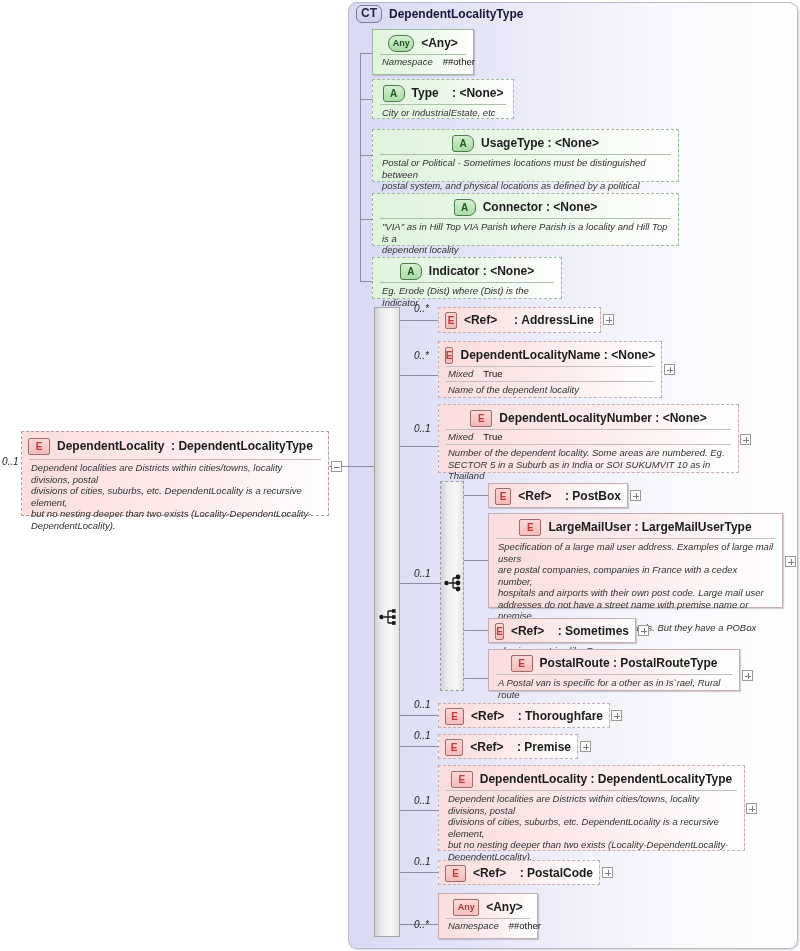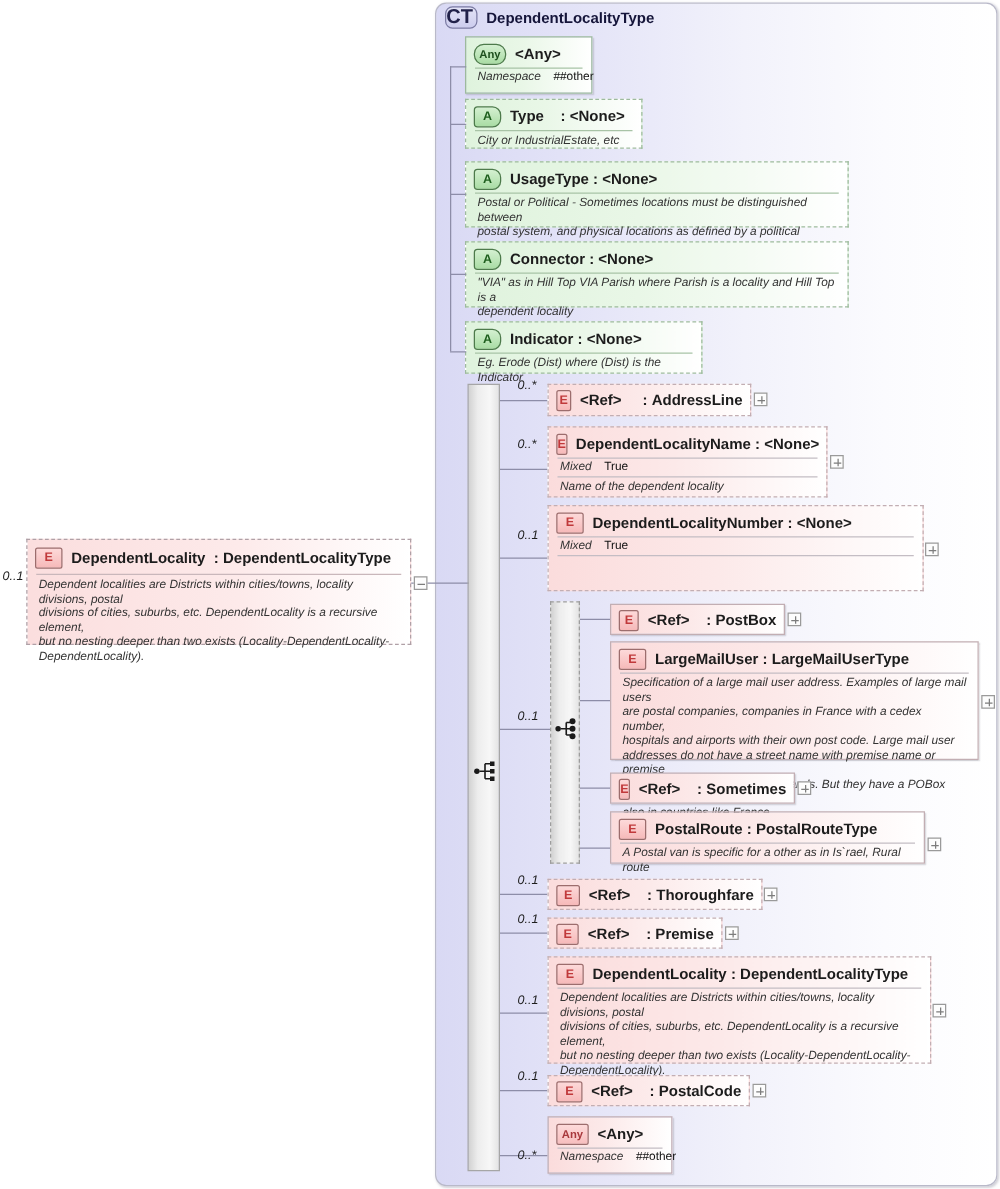--- a/index.html
+++ b/index.html
@@ -37,40 +37,40 @@
   
   #ct-panel{
     left:348px;top:2px;width:450px;height:947px;
     border:1px solid #b9b9c9;border-radius:9px;
     background:linear-gradient(to right,#d9d9f4 0%,#e2e2f7 22%,#f2f2fb 55%,#fbfbfe 80%,#ffffff 100%);
     box-sizing:border-box;
     box-shadow:1px 1px 2px rgba(120,120,140,.35);
   }
   #ct-head{left:356px;top:5px;display:flex;align-items:center;}
   .ct-badge{
-    width:24px;height:16px;line-height:15px;text-align:left;font-size:16px;
+    width:24px;height:16px;line-height:15px;text-align:center;font-size:12px;
     font-weight:bold;color:#22224a;background:linear-gradient(#e2e2f6,#cdcdee);
     border:1px solid #7b7ba3;border-radius:6px;margin-right:7px;
   }
   #ct-head .title{font-size:12px;color:#15153a;}
 
   
   .card{
     position:absolute;box-sizing:border-box;
     border:1px dashed #b7b0b8;
   }
   .card.attr{
     border-color:#9dba9d;
     background:linear-gradient(to right,#dff3dd 0%,#e9f7e7 45%,#ffffff 100%);
   }
   .card.elem{
     border-color:#c2aeb3;
     background:linear-gradient(to right,#fbdcdc 0%,#fce9e9 45%,#ffffff 100%);
   }
-  .card .hdr{height:22px;display:flex;align-items:center;padding:0 6px;margin-top:2px;}
+  .card .hdr{height:22px;display:flex;align-items:center;padding:0 6px;margin-top:2px;justify-content:center;}
   .card .rule{border-top:1px solid #c4bdc4;margin:0 7px;}
   .card.attr .rule{border-top-color:#a8c3a6;}
   .badge.a{
     color:#1d5e1d;background:linear-gradient(#d4f0d1,#a9dca4);
     border:1px solid #4d7a4b;border-radius:3px 7px 7px 3px;
   }
   .badge.anyg{
     color:#1d4f1d;background:linear-gradient(#d4f0d1,#a9dca4);
     border:1px solid #4d7a4b;border-radius:8px;width:24px;
     font-size:9px;
@@ -249,20 +249,22 @@
   <div class="hdr">
     <span class="badge">E</span>
     <span class="title"><span>DependentLocalityNumber</span>&nbsp;<span>:</span>&nbsp;<span>&lt;None&gt;</span></span>
   </div>
   <div class="rule"></div>
   <div class="proprow">
     <span class="k">Mixed</span>
     <span class="v">True</span>
   </div>
   <div class="rule" style="margin-top:2px"></div>
+  <div class="doc" style="white-space:pre-line">Number of the dependent locality. Some areas are numbered. Eg.
+SECTOR 5 in a Suburb as in India or SOI SUKUMVIT 10 as in Thailand</div>
 </div>
 <div class="pm plus" style="left:740px;top:434px"></div>
 
 <div class="hline" style="left:400px;top:583px;width:40px"></div>
 <div class="occ" style="left:414px;top:568px">0..1</div>
 <div class="groupbar cho" style="left:440px;top:481px;width:24px;height:210px"></div>
 <div class="gicon" style="left:444px;top:574px">
   <svg width="20" height="18" viewBox="0 0 20 18">
     <circle cx="2.5" cy="9" r="2.2" fill="#1a1a1a"></circle>
     <path d="M4.6 9 H9 M9 4 V14 M9 4 H12 M9 9 H12 M9 14 H12" stroke="#1a1a1a" stroke-width="1.3" fill="none"></path>

